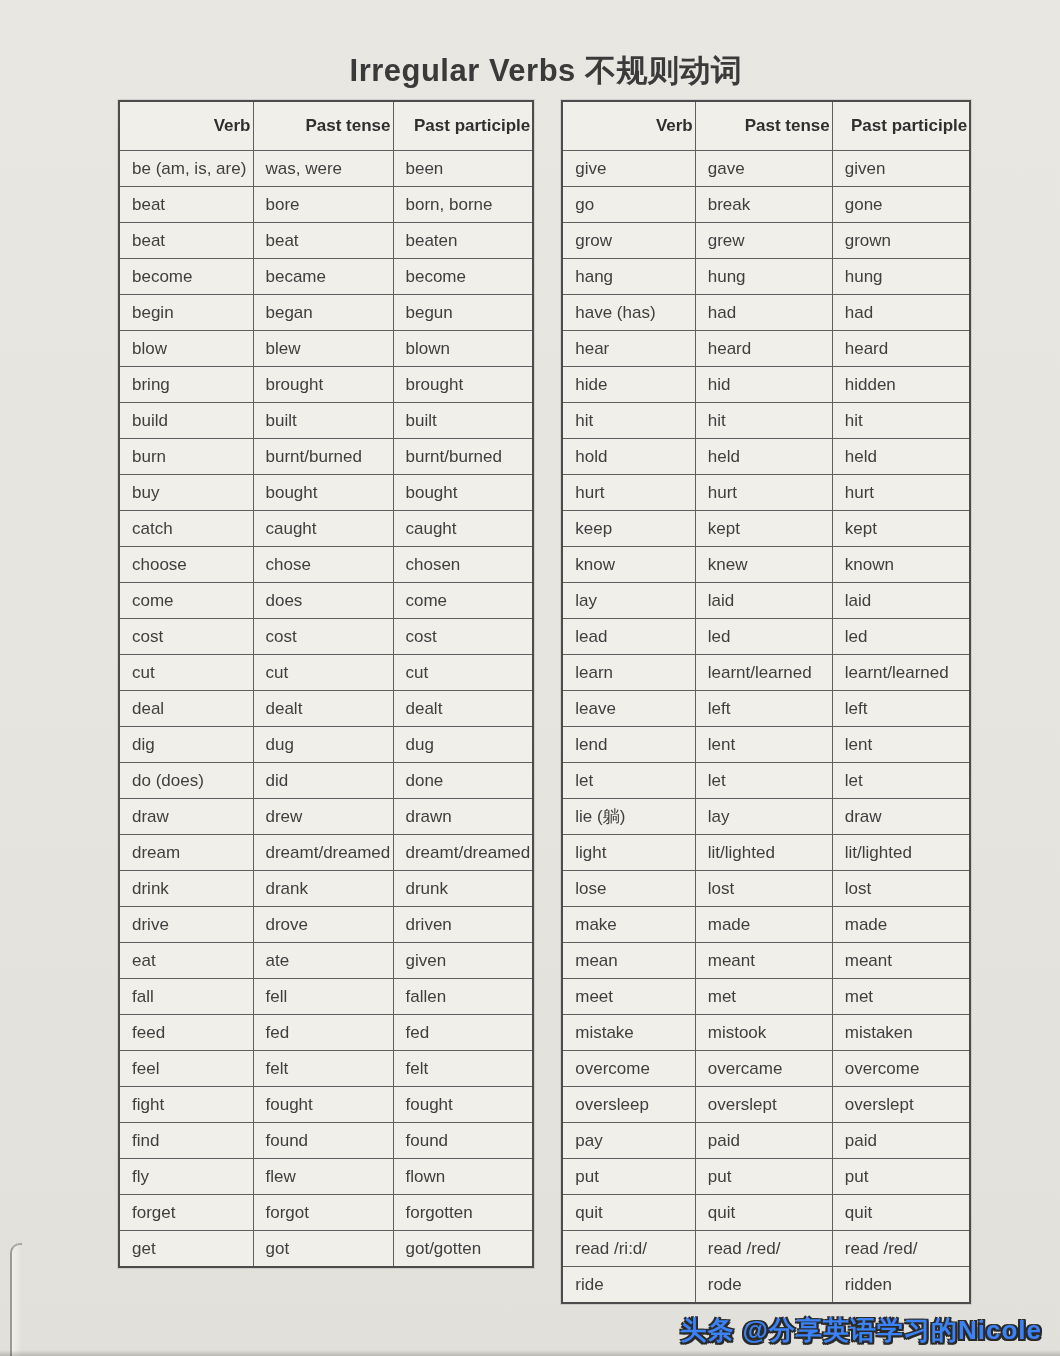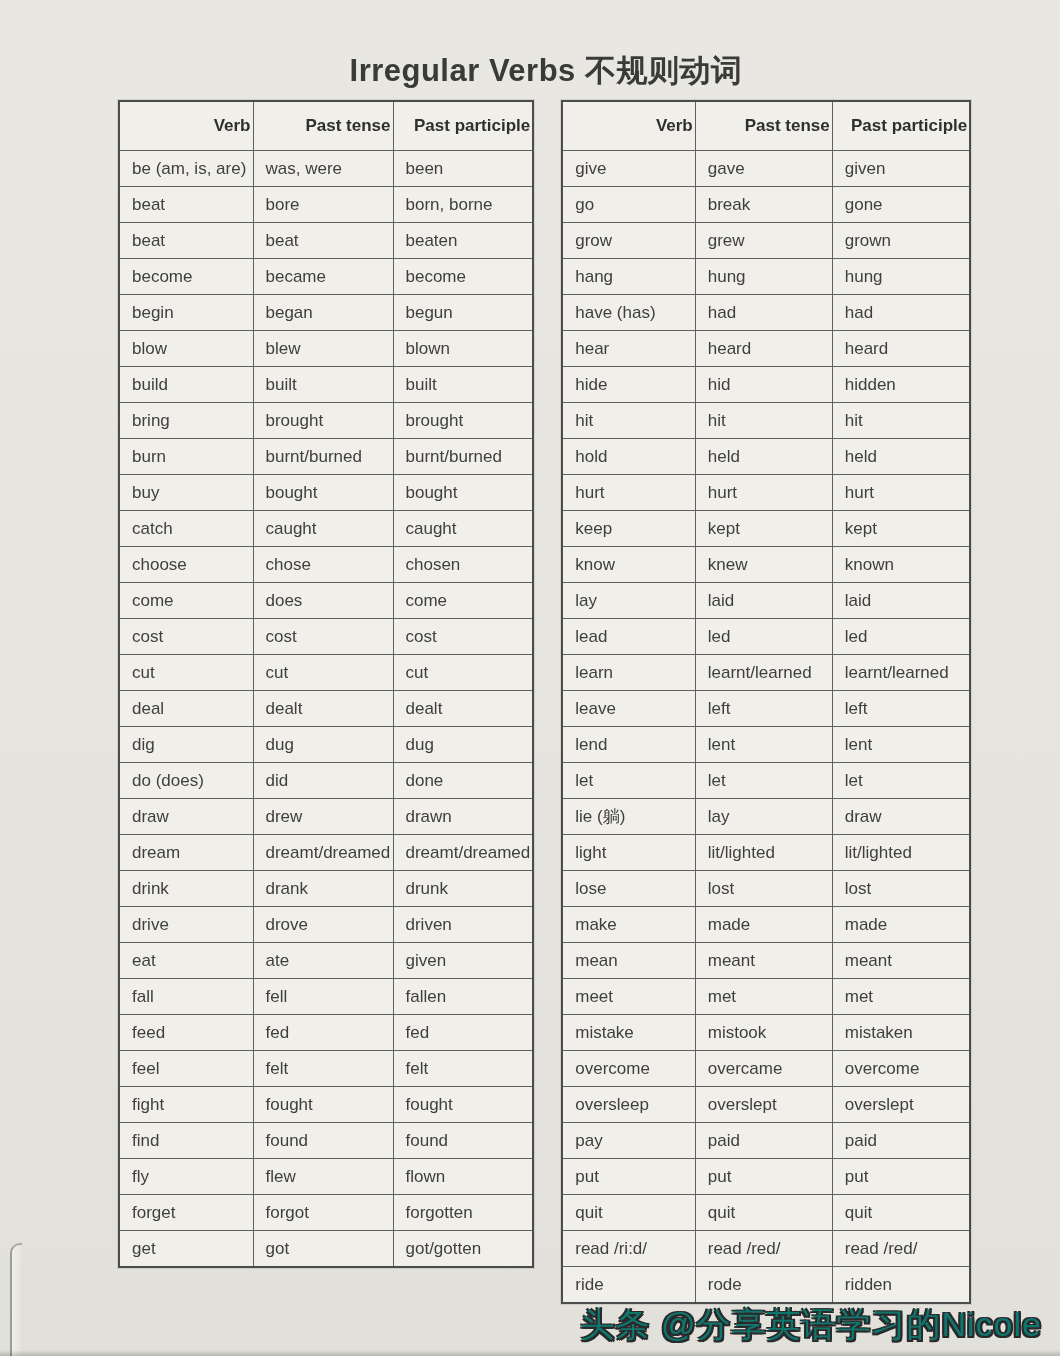--- a/index.html
+++ b/index.html
@@ -65,23 +65,23 @@
   table.t0 col.c1 { width: 134px; }
   table.t0 col.c2 { width: 140px; }
   table.t0 col.c3 { width: 138px; }
   table.t1 col.c1 { width: 133px; }
   table.t1 col.c2 { width: 137px; }
   table.t1 col.c3 { width: 138px; }
   .watermark {
     position: absolute;
     right: 18px;
     bottom: 8px;
-    font-size: 34px;
-    font-weight: normal;
-    color: #0f766e;
+    font-size: 26px;
+    font-weight: bold;
+    color: #3b82f6;
     letter-spacing: 1px;
     text-shadow:
       -2px -1px 0 #2a2a2a,
        2px -1px 0 #2a2a2a,
       -2px  2px 0 #2a2a2a,
        2px  2px 0 #2a2a2a,
        0    2px 0 #2a2a2a,
        2px  0   0 #2a2a2a;
   }
   .page-curl {
@@ -150,28 +150,28 @@
           <td>begin</td>
           <td>began</td>
           <td>begun</td>
         </tr>
         <tr>
           <td>blow</td>
           <td>blew</td>
           <td>blown</td>
         </tr>
         <tr>
+          <td>bring</td>
+          <td>brought</td>
+          <td>brought</td>
+        </tr>
+        <tr>
           <td>build</td>
           <td>built</td>
           <td>built</td>
-        </tr>
-        <tr>
-          <td>bring</td>
-          <td>brought</td>
-          <td>brought</td>
         </tr>
         <tr>
           <td>burn</td>
           <td>burnt/burned</td>
           <td>burnt/burned</td>
         </tr>
         <tr>
           <td>buy</td>
           <td>bought</td>
           <td>bought</td>

